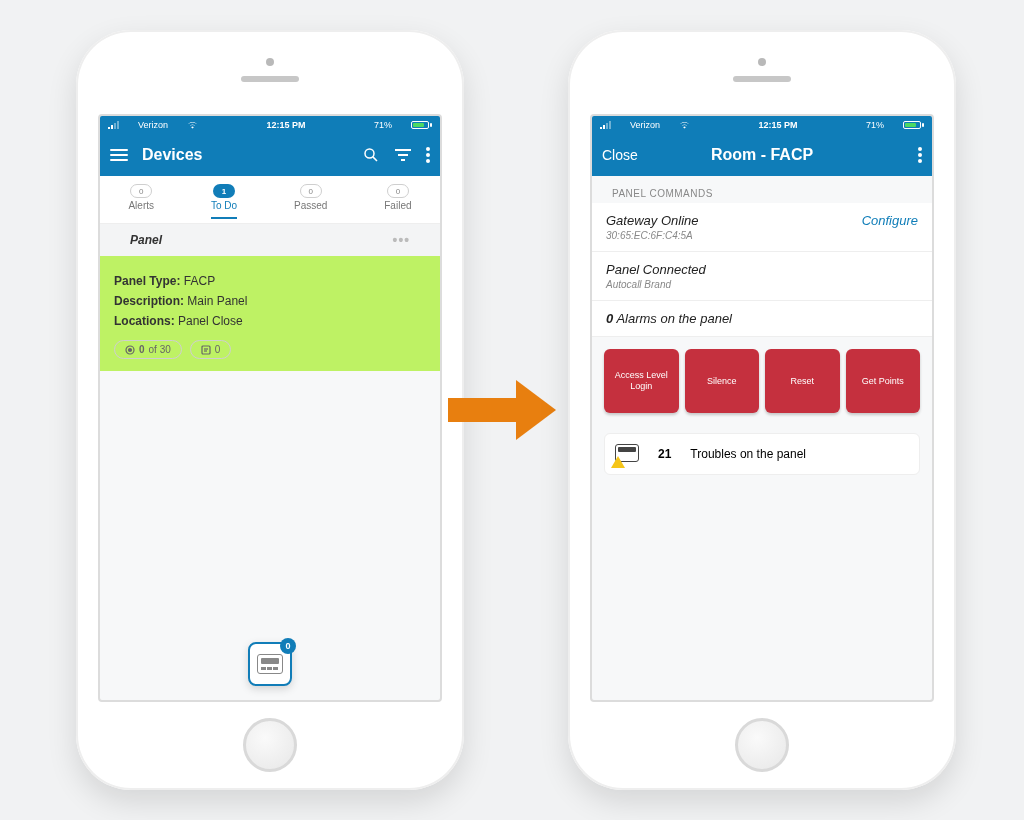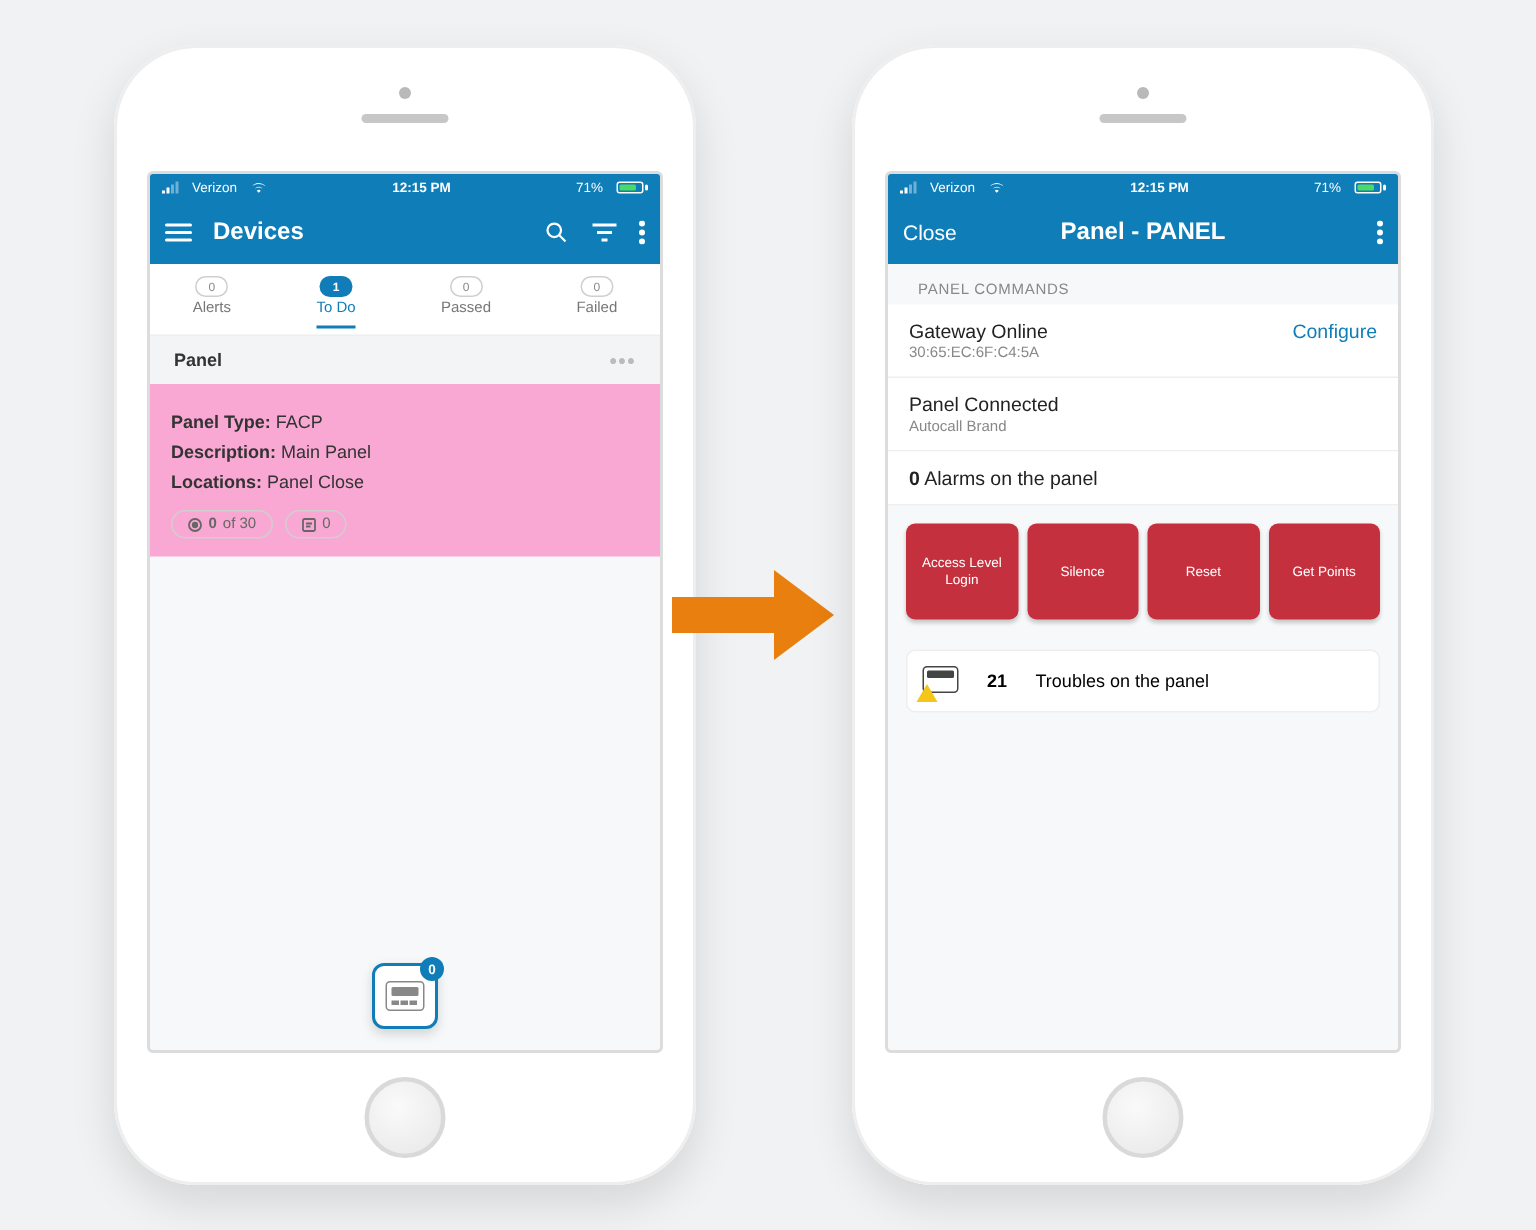--- a/index.html
+++ b/index.html
@@ -28,49 +28,49 @@
   .phone.right{left:568px;}
   .speaker{position:absolute;top:46px;left:50%;transform:translateX(-50%);width:58px;height:6px;border-radius:4px;background:#c7c7c7;}
   .camera{position:absolute;top:28px;left:50%;transform:translateX(-50%);width:8px;height:8px;border-radius:50%;background:#b9b9b9;}
   .home{position:absolute;bottom:18px;left:50%;transform:translateX(-50%);width:54px;height:54px;border-radius:50%;border:3px solid #d9d9d9;background:radial-gradient(circle at 40% 35%, #fafafa, #e7e7e7);}
   .screen{
     position:absolute;left:22px;right:22px;top:84px;bottom:88px;
     border:2px solid var(--frame);border-radius:4px;overflow:hidden;background:#f7f8f9;
     display:flex;flex-direction:column;
   }
   .status-bar{background:var(--blue);color:#fff;height:18px;display:flex;align-items:center;justify-content:space-between;padding:0 8px;font-size:9px;}
-  .sb-left,.sb-center,.sb-right{display:flex;align-items:center;gap:9px;}
+  .sb-left,.sb-center,.sb-right{display:flex;align-items:center;gap:19px;}
   .sb-center{flex:1;justify-content:center;font-weight:600;}
   .navbar{background:var(--blue);color:#fff;height:42px;display:flex;align-items:center;justify-content:space-between;padding:0 10px;}
   .nav-title{font-size:16px;font-weight:600;}
   .nav-left,.nav-right{display:flex;align-items:center;gap:14px;}
   .icon{display:inline-flex;align-items:center;justify-content:center;}
   .tabs{background:#fff;display:flex;justify-content:space-around;padding:8px 0 4px;border-bottom:1px solid #eee;}
   .tab{display:flex;flex-direction:column;align-items:center;font-size:10px;color:var(--muted);padding-bottom:6px;}
   .tab.active{color:var(--chip-blue);border-bottom:2px solid var(--chip-blue);}
   .pill{min-width:22px;height:14px;border-radius:9px;font-size:8px;display:flex;align-items:center;justify-content:center;margin-bottom:2px;padding:0 5px;}
   .pill.outline{border:1px solid var(--pill-border);color:#888;background:#fff;}
   .pill.solid{background:var(--chip-blue);color:#fff;font-weight:600;}
-  .section-head{background:#f3f4f5;padding:8px 16px;display:flex;justify-content:space-between;align-items:center;font-size:12px;font-weight:700;color:#333;}
+  .section-head{background:#f3f4f5;padding:8px 30px;display:flex;justify-content:space-between;align-items:center;font-size:12px;font-weight:700;color:#333;font-style:italic;}
   .dots{color:#bbb;letter-spacing:1px;font-size:14px;}
-  .card{background:#f9a8d4;padding:12px 14px;font-size:12px;color:#333;}
+  .card{background:#bef264;padding:12px 14px;font-size:12px;color:#333;}
   .prop{margin:6px 0;}
   .prop b{font-weight:700;}
   .chipsrow{display:flex;gap:8px;margin-top:12px;}
   .chip{display:flex;align-items:center;border:1px solid var(--pill-border);border-radius:14px;padding:3px 10px;font-size:10px;color:#666;gap:4px;}
   .floating{
     position:absolute;bottom:14px;left:50%;transform:translateX(-50%);
     width:44px;height:44px;background:#fff;border:2px solid var(--chip-blue);border-radius:8px;
     display:flex;align-items:center;justify-content:center;
     box-shadow:0 3px 8px rgba(0,0,0,.15);
   }
   .float-badge{position:absolute;top:-6px;right:-6px;width:16px;height:16px;border-radius:50%;background:var(--chip-blue);color:#fff;font-size:9px;display:flex;align-items:center;justify-content:center;font-weight:700;}
   
   .subhead{padding:12px 20px 4px;font-size:10px;color:#888;letter-spacing:.5px;}
-  .row{background:#fff;padding:10px 14px;border-bottom:1px solid #eee;display:flex;justify-content:space-between;align-items:flex-start;}
+  .row{background:#fff;padding:10px 14px;border-bottom:1px solid #eee;display:flex;justify-content:space-between;align-items:flex-start;font-style:italic;}
   .row .label{font-size:13px;color:#222;}
   .row .sub{font-size:10px;color:#888;margin-top:2px;}
   .link{color:var(--blue);font-size:13px;}
   .cmd-grid{display:grid;grid-template-columns:repeat(4,1fr);gap:6px;padding:12px;}
   .cmd{background:var(--red);color:#fff;border-radius:6px;height:64px;display:flex;align-items:center;justify-content:center;text-align:center;font-size:9px;padding:4px;line-height:1.2;box-shadow:0 2px 3px rgba(0,0,0,.2);}
   .troubles{background:#fff;margin:8px 12px;border:1px solid #eee;border-radius:6px;padding:10px;display:flex;align-items:center;gap:19px;font-size:12px;}
   .troubles .count{font-weight:700;}
   .signal-bars{display:inline-flex;align-items:flex-end;gap:1px;height:8px;}
   .signal-bars span{width:2px;background:#fff;}
   .signal-bars span:nth-child(1){height:2px;}
@@ -248,21 +248,21 @@
               <span class="fill"></span>
             </span>
             <span class="tip"></span>
           </span>
       </div>
     </div>
     <div class="navbar">
       <div class="nav-left">
         <span style="font-size:14px;">Close</span>
       </div>
-      <span class="nav-title" style="position:absolute;left:50%;transform:translateX(-50%);">Panel - PANEL</span>
+      <span class="nav-title" style="position:absolute;left:50%;transform:translateX(-50%);">Room - FACP</span>
       <div class="nav-right">
         <svg width="4" height="16" viewBox="0 0 4 16" fill="#fff">
             <circle cx="2" cy="2" r="2"></circle>
             <circle cx="2" cy="8" r="2"></circle>
             <circle cx="2" cy="14" r="2"></circle>
           </svg>
       </div>
     </div>
     <div class="subhead">PANEL COMMANDS</div>
     <div class="row">

